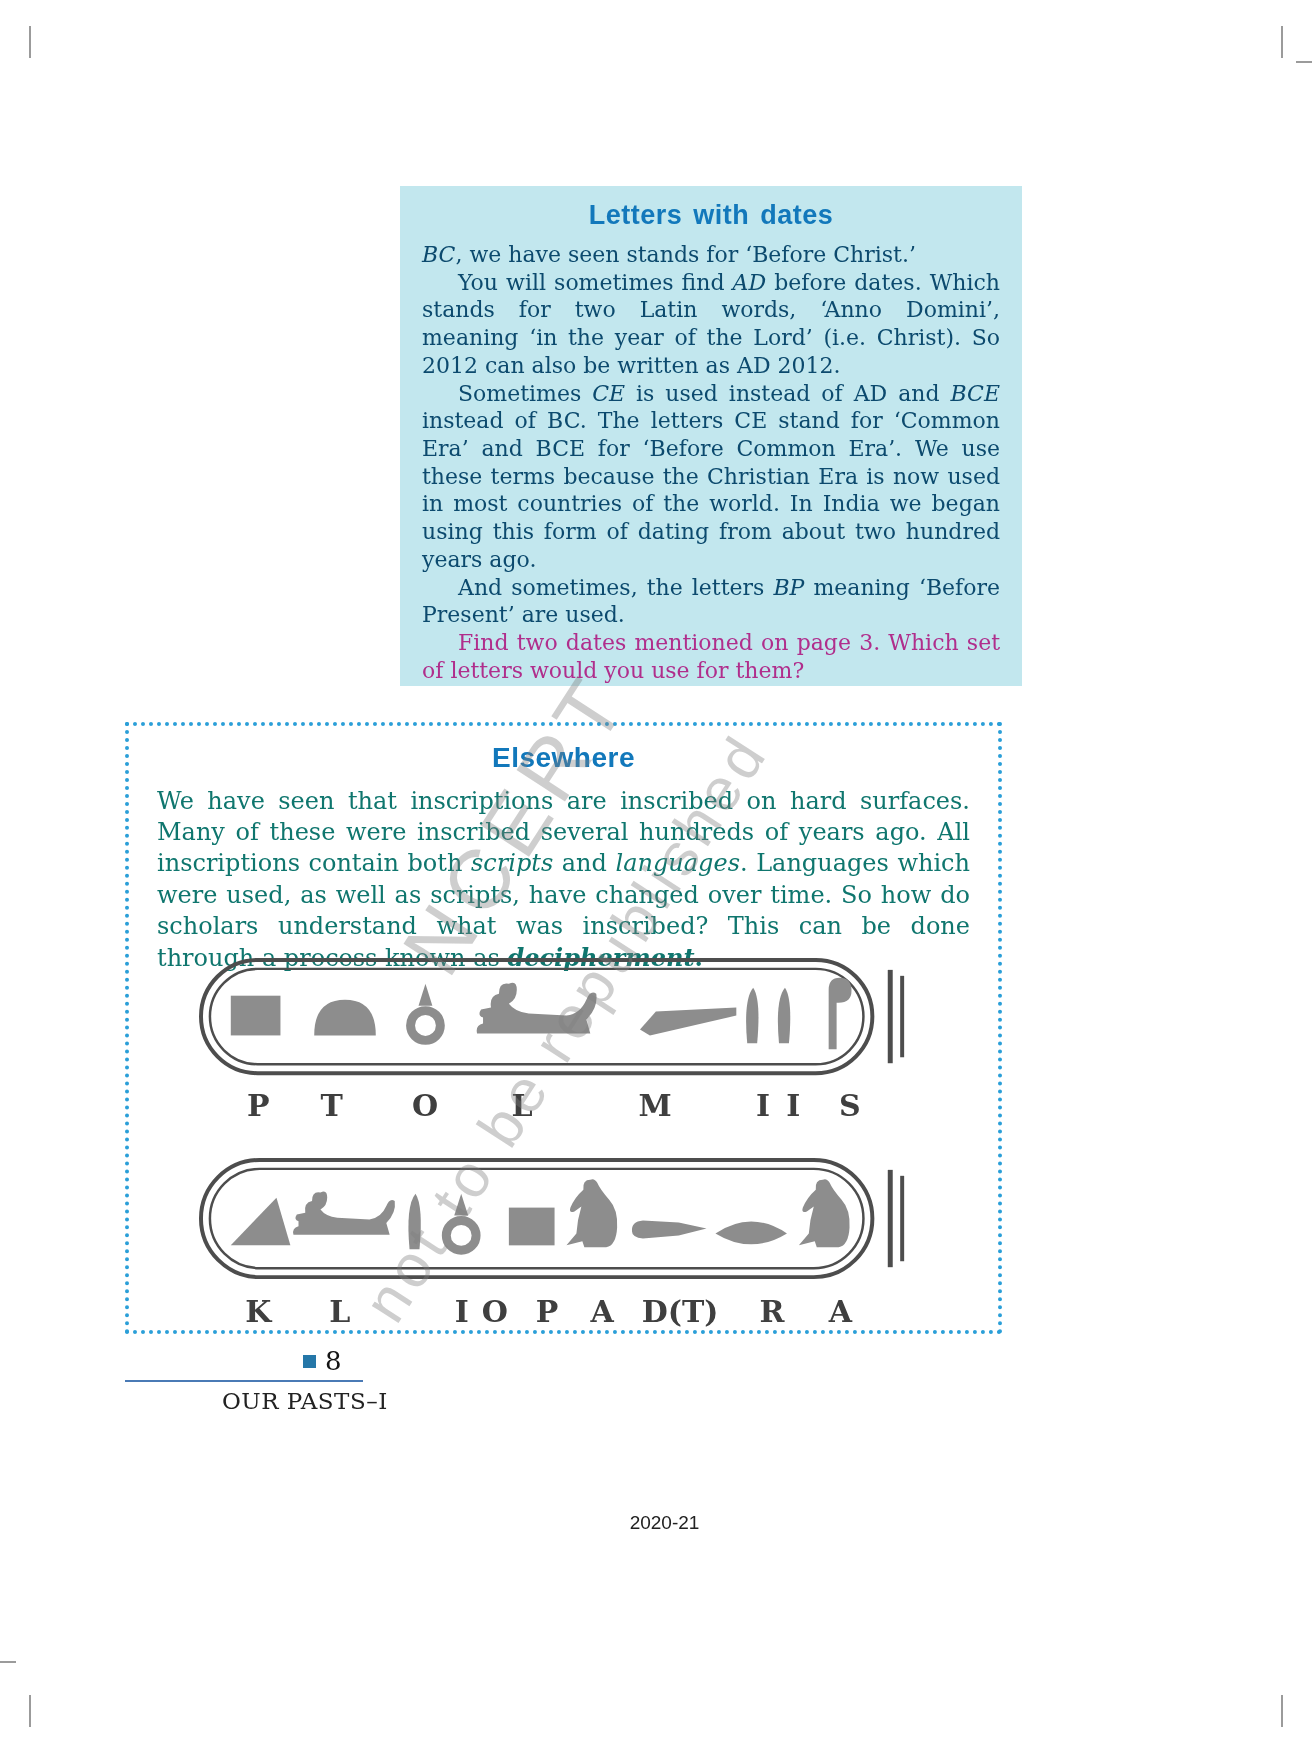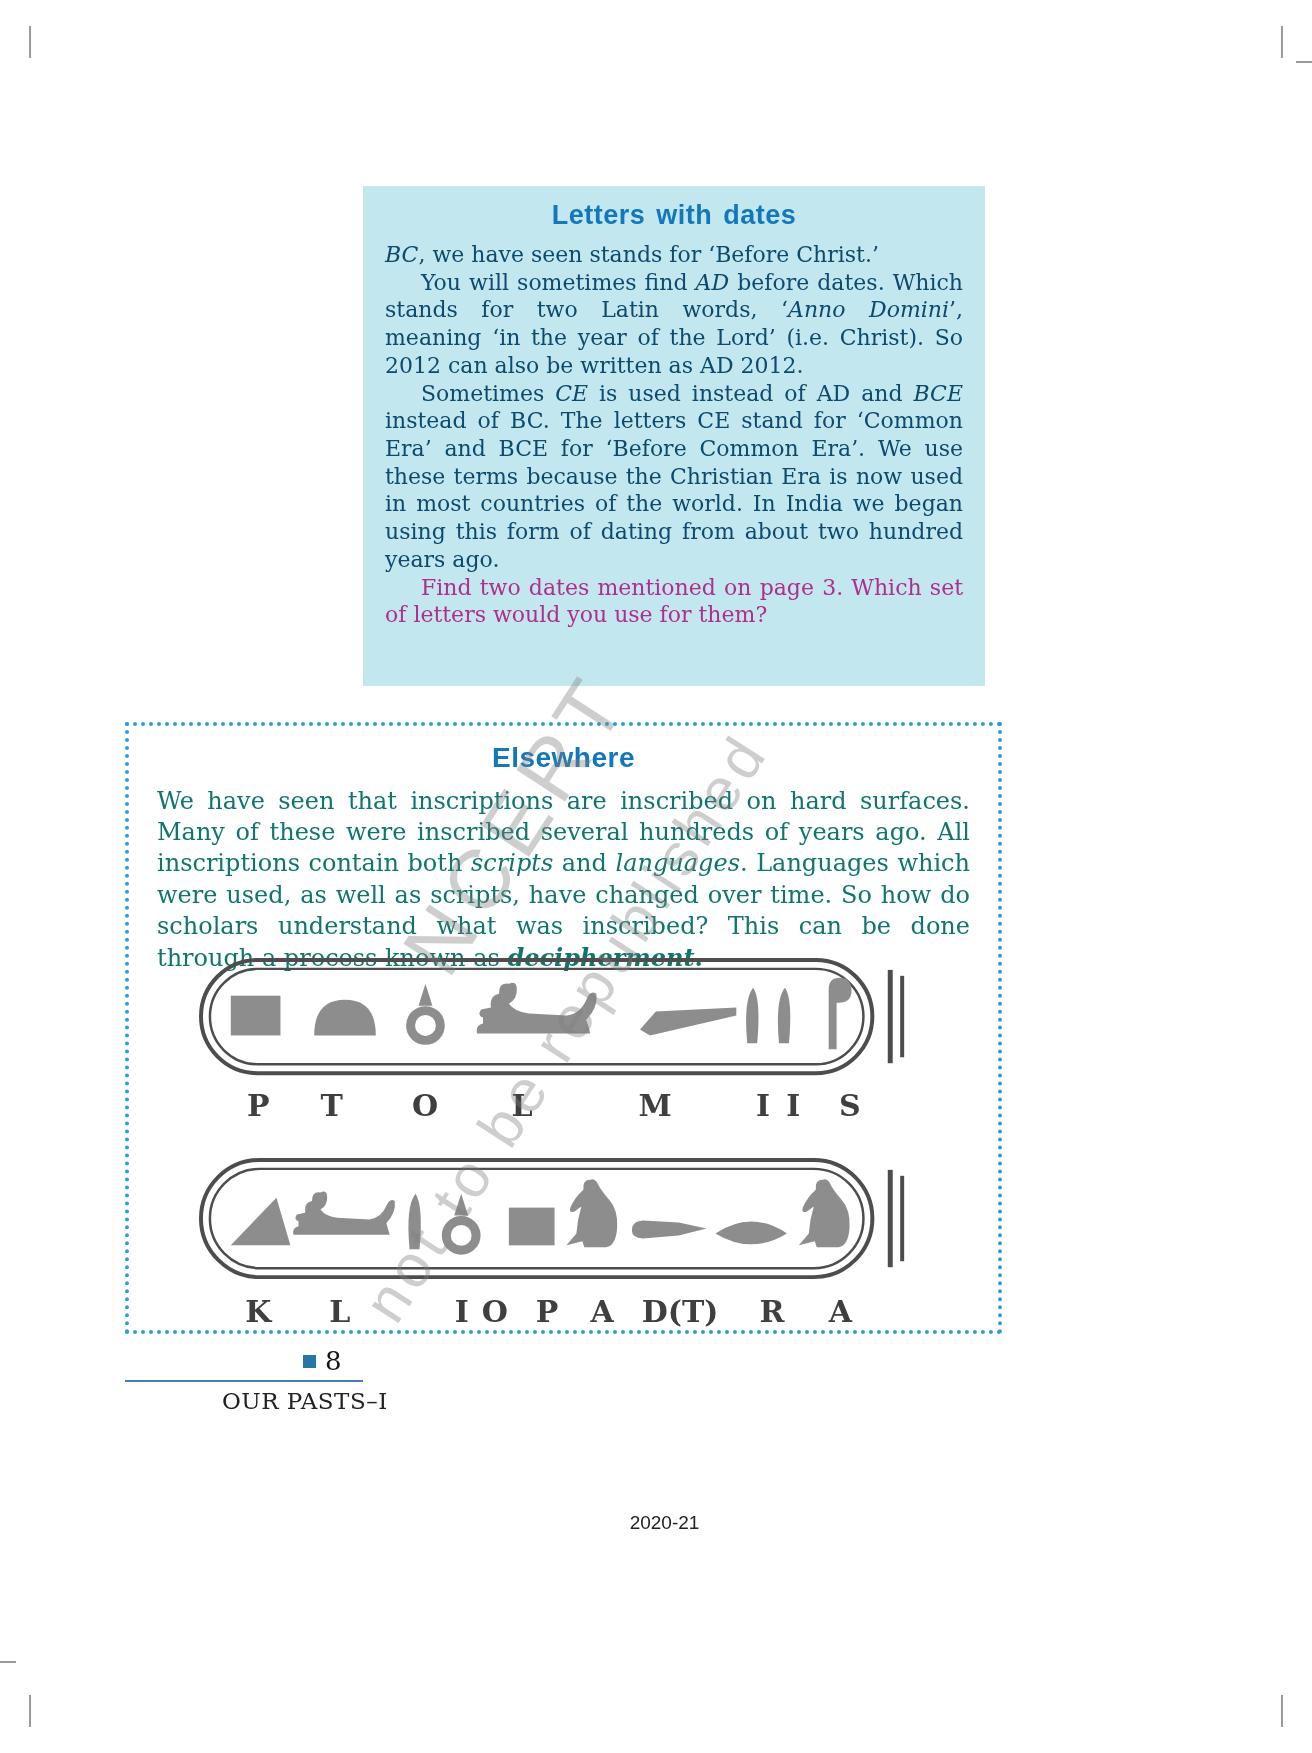--- a/index.html
+++ b/index.html
@@ -7,21 +7,21 @@
     width:1312px;height:1753px;position:relative;background:#ffffff;
     font-family:"DejaVu Serif", serif;color:#111;overflow:hidden;
   }
   
   .crop{position:absolute;background:#9b9b9b;}
   .crop.v{width:2px;height:32px;}
   .crop.h{width:16px;height:2px;}
 
   
   .letters-box{
-    position:absolute;left:363px;top:186px;width:622px;height:500px;
+    position:absolute;left:400px;top:186px;width:622px;height:500px;
     background:#c2e7ee;box-sizing:border-box;padding:14px 22px 6px 22px;
   }
   .box-title{
     margin:0 0 10px 0;text-align:center;
     font-family:"Liberation Sans", sans-serif;font-weight:bold;
     font-size:27px;color:#1278bb;letter-spacing:0.5px;word-spacing:3px;
   }
   .letters-box p{
     margin:0;font-size:22px;line-height:1.26;text-align:justify;color:#0c4a6e;
   }
@@ -86,22 +86,23 @@
 <div class="crop v" style="left:1281px;top:26px;"></div>
 <div class="crop v" style="left:29px;top:1695px;"></div>
 <div class="crop v" style="left:1281px;top:1695px;"></div>
 <div class="crop h" style="left:1296px;top:61px;"></div>
 <div class="crop h" style="left:0;top:1661px;"></div>
 
 <section class="letters-box">
   <h2 class="box-title">Letters with dates</h2>
   <div>
       <p><span style="font-style: italic;">BC</span><span>, we have seen stands for ‘Before Christ.’</span></p>
-      <p class="indent"><span>You will sometimes find </span><span style="font-style: italic;">AD</span><span> before dates. Which stands for two Latin words, ‘</span><span style="font-style: italic;">Anno Domini</span><span>’, meaning ‘in the year of the Lord’ (i.e. Christ). So 2012 can also be written as AD 2012.</span></p>
+      <p class="indent"><span>You will sometimes find </span><span style="font-style: italic;">AD</span><span> before dates. Which stands for two Latin words, ‘</span><span style="">Anno Domini</span><span>’, meaning ‘in the year of the Lord’ (i.e. Christ). So 2012 can also be written as AD 2012.</span></p>
       <p class="indent"><span>Sometimes </span><span style="font-style: italic;">CE</span><span> is used instead of AD and </span><span style="font-style: italic;">BCE</span><span> instead of BC. The letters CE stand for ‘Common Era’ and BCE for ‘Before Common Era’. We use these terms because the Christian Era is now used in most countries of the world. In India we began using this form of dating from about two hundred years ago.</span></p>
+      <p class="indent"><span>And sometimes, the letters </span><span style="font-style: italic;">BP</span><span> meaning ‘Before Present’ are used.</span></p>
       <p class="indent question"><span>Find two dates mentioned on page 3. Which set of letters would you use for them?</span></p>
     </div>
 </section>
 
 <section class="elsewhere-box">
   <h2 class="box-title">Elsewhere</h2>
   <div>
       <p><span>We have seen that inscriptions are inscribed on hard surfaces. Many of these were inscribed several hundreds of years ago. All inscriptions contain both </span><span style="font-style: italic;">scripts</span><span> and </span><span style="font-style: italic;">languages</span><span>. Languages which were used, as well as scripts, have changed over time. So how do scholars understand what was inscribed? This can be done through a process known as </span><span style="font-style: italic; font-weight: bold;">decipherment</span><span style="font-weight: bold;">.</span></p>
     </div>
 </section>

